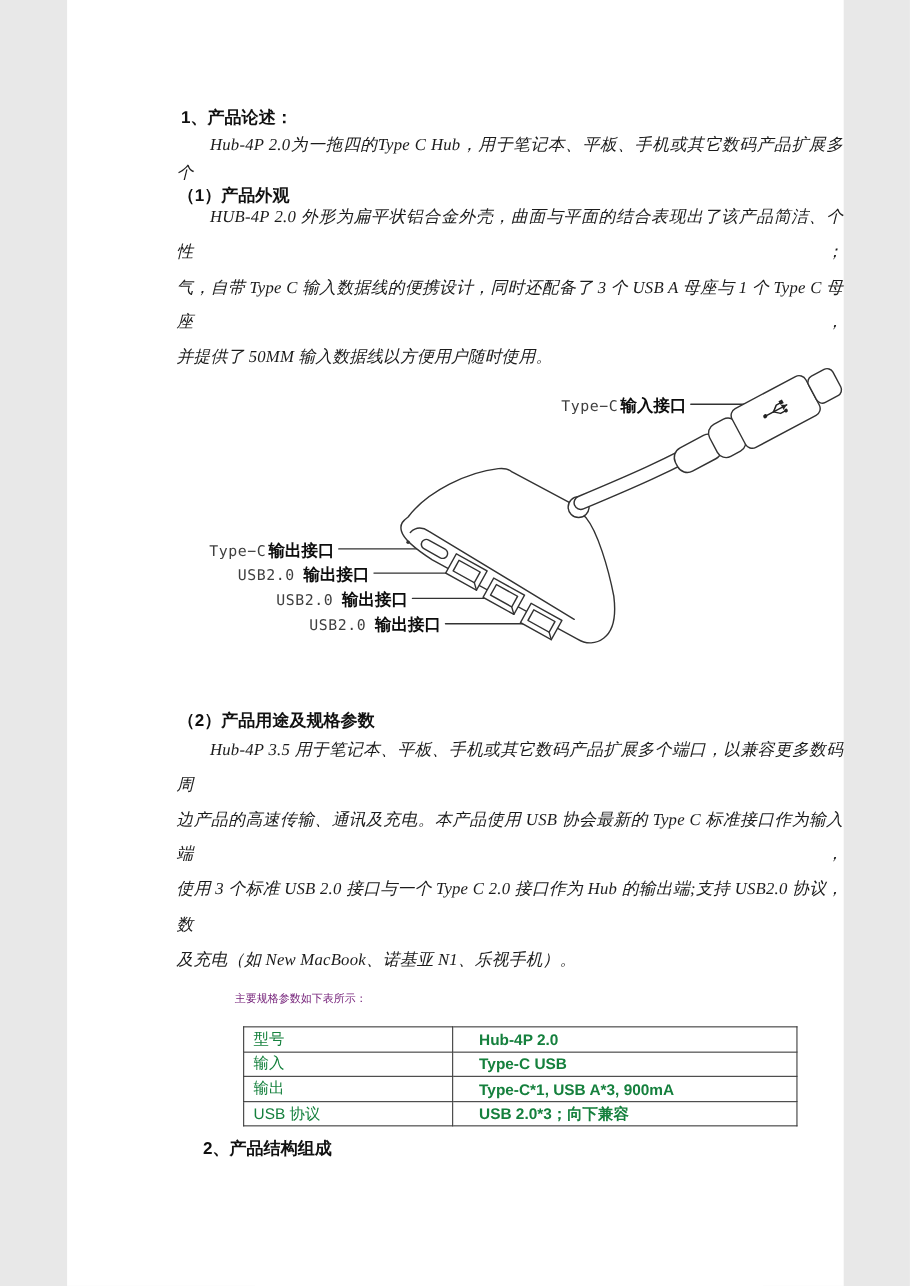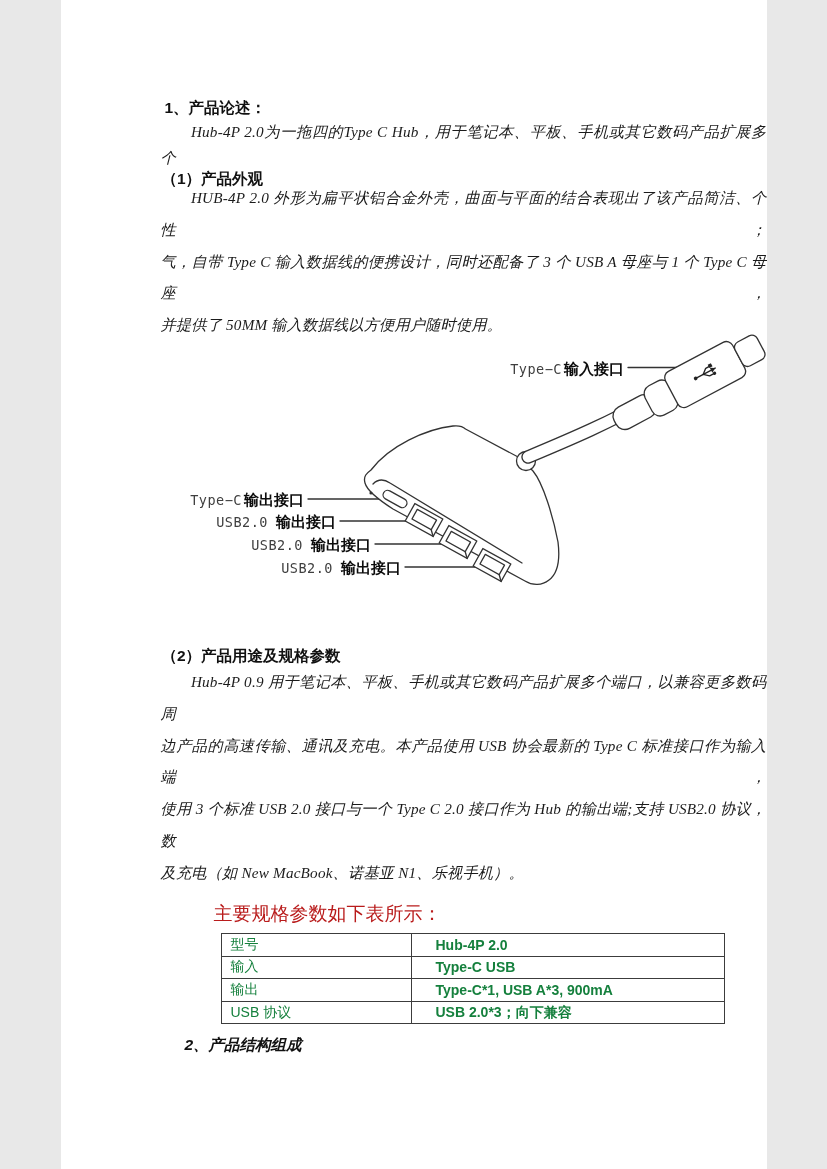--- a/index.html
+++ b/index.html
@@ -14,21 +14,21 @@
     font-weight:700;font-size:15.5px;line-height:24px;color:#111;
   }
   .para{
     left:100px;width:606px;font-size:15.2px;color:#1b1b1b;
     letter-spacing:.2px;
     font-style:italic;
   }
   .para .jline{text-align:justify;text-align-last:justify;}
   .para .lline{text-align:left;}
   .ind{text-indent:2em;}
-  .caption{font-size:19px;color:#b91c1c;}
+  .caption{font-size:10px;color:#701a75;}
   table.spec{
     position:absolute;left:160px;top:933px;width:504px;
     border-collapse:collapse;table-layout:fixed;
     font-family:"Liberation Sans",sans-serif;font-size:14px;color:#15803d;
   }
   table.spec td{
     border:1.4px solid #3c3c3c;height:21.6px;
     padding:0 0 0 9px;vertical-align:middle;font-weight:600;
   }
   table.spec td.k{width:180px;font-weight:500;}
@@ -125,21 +125,21 @@
     <text x="155" y="197" text-anchor="end" stroke="none"><tspan class="lat">USB2.0</tspan><tspan class="cjk" dx="8">输出接口</tspan></text>
 
     <text x="190" y="220" text-anchor="end" stroke="none"><tspan class="lat">USB2.0</tspan><tspan class="cjk" dx="8">输出接口</tspan></text>
 
     <text x="220" y="243" text-anchor="end" stroke="none"><tspan class="lat">USB2.0</tspan><tspan class="cjk" dx="8">输出接口</tspan></text>
   </svg>
 
   <div class="abs heading" style="left:101px;top:644px;">（2）产品用途及规格参数</div>
 
   <div class="abs para" style="top:666px;line-height:31.8px;">
-    <div class="jline ind">Hub-4P 0.9 用于笔记本、平板、手机或其它数码产品扩展多个端口，以兼容更多数码周</div>
+    <div class="jline ind">Hub-4P 3.5 用于笔记本、平板、手机或其它数码产品扩展多个端口，以兼容更多数码周</div>
     <div class="jline">边产品的高速传输、通讯及充电。本产品使用 USB 协会最新的 Type C 标准接口作为输入端，</div>
     <div class="jline">使用 3 个标准 USB 2.0 接口与一个 Type C 2.0 接口作为 Hub 的输出端;支持 USB2.0 协议，数</div>
     <div class="lline">及充电（如 New MacBook、诺基亚 N1、乐视手机）。</div>
   </div>
 
   <div class="abs caption" style="left:153px;top:901px;">主要规格参数如下表所示：</div>
 
   <table class="spec">
     <tbody>
       <tr>
@@ -154,15 +154,15 @@
         <td class="k">输出</td>
         <td class="v">Type-C*1, USB A*3, 900mA</td>
       </tr>
       <tr>
         <td class="k">USB 协议</td>
         <td class="v">USB 2.0*3；向下兼容</td>
       </tr>
     </tbody>
   </table>
 
-  <div class="abs heading" style="left:124px;top:1033px;font-style:italic;">2、产品结构组成</div>
+  <div class="abs heading" style="left:124px;top:1033px;">2、产品结构组成</div>
 
 </div>
 
 </body></html>

